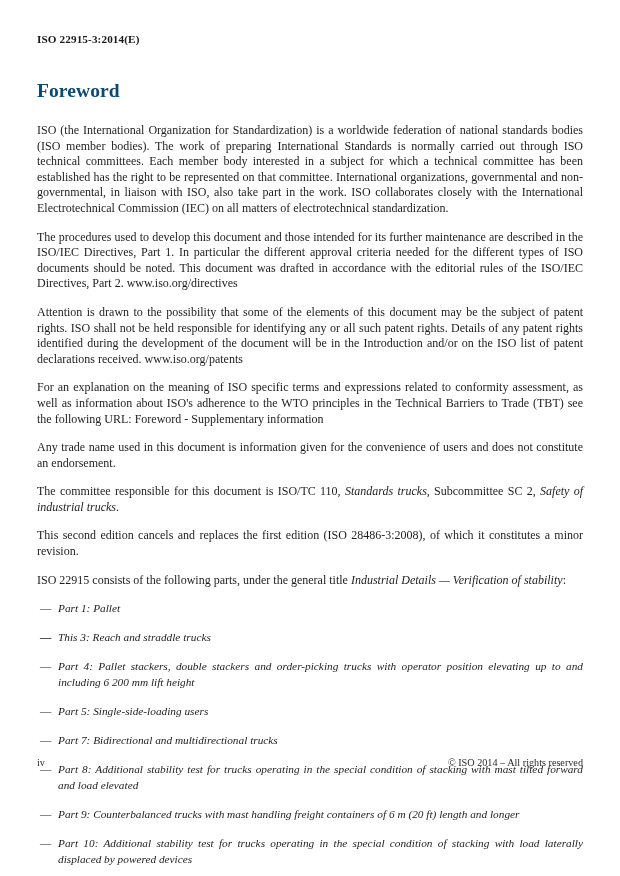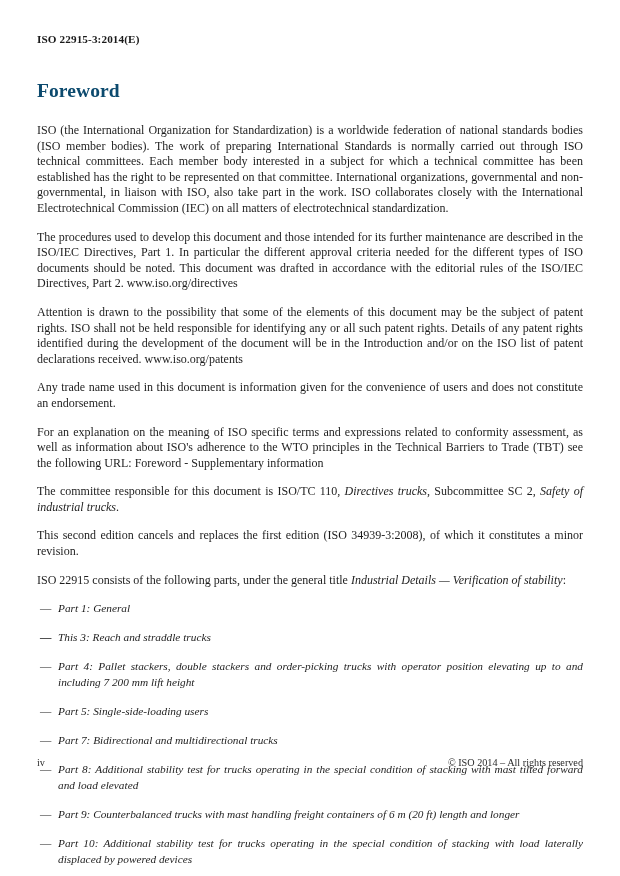--- a/index.html
+++ b/index.html
@@ -120,35 +120,35 @@
   <div class="content">
 
     <h1 class="clause-title">Foreword</h1>
 
     <p class="para">ISO (the International Organization for Standardization) is a worldwide federation of national standards bodies (ISO member bodies). The work of preparing International Standards is normally carried out through ISO technical committees. Each member body interested in a subject for which a technical committee has been established has the right to be represented on that committee. International organizations, governmental and non-governmental, in liaison with ISO, also take part in the work. ISO collaborates closely with the International Electrotechnical Commission (IEC) on all matters of electrotechnical standardization.</p>
 
     <p class="para">The procedures used to develop this document and those intended for its further maintenance are described in the ISO/IEC Directives, Part 1. In particular the different approval criteria needed for the different types of ISO documents should be noted. This document was drafted in accordance with the editorial rules of the ISO/IEC Directives, Part 2. www.iso.org/directives</p>
 
     <p class="para">Attention is drawn to the possibility that some of the elements of this document may be the subject of patent rights. ISO shall not be held responsible for identifying any or all such patent rights. Details of any patent rights identified during the development of the document will be in the Introduction and/or on the ISO list of patent declarations received. www.iso.org/patents</p>
 
+    <p class="para">For an explanation on the meaning of ISO specific terms and expressions related to conformity assessment, as well as information about ISO's adherence to the WTO principles in the Technical Barriers to Trade (TBT) see the following URL: Foreword - Supplementary information</p>
+
     <p class="para">Any trade name used in this document is information given for the convenience of users and does not constitute an endorsement.</p>
 
-    <p class="para">For an explanation on the meaning of ISO specific terms and expressions related to conformity assessment, as well as information about ISO's adherence to the WTO principles in the Technical Barriers to Trade (TBT) see the following URL: Foreword - Supplementary information</p>
+    <p class="para"><span>The committee responsible for this document is ISO/TC 110, </span><span class="it">Standards trucks</span><span>, Subcommittee SC 2, </span><span class="it">Safety of industrial trucks</span><span>.</span></p>
 
-    <p class="para"><span>The committee responsible for this document is ISO/TC 110, </span><span class="it">Directives trucks</span><span>, Subcommittee SC 2, </span><span class="it">Safety of industrial trucks</span><span>.</span></p>
-
-    <p class="para">This second edition cancels and replaces the first edition (ISO 34939-3:2008), of which it constitutes a minor revision.</p>
+    <p class="para">This second edition cancels and replaces the first edition (ISO 28486-3:2008), of which it constitutes a minor revision.</p>
 
     <p class="para"><span>ISO 22915 consists of the following parts, under the general title </span><span class="it">Industrial Details — Verification of stability</span><span>:</span></p>
 
     <ul class="part-list">
-      <li><span class="dash">—</span><span>Part 1: General</span></li>
+      <li><span class="dash">—</span><span>Part 1: Pallet</span></li>
       <li><span class="dash">—</span></li>
       <li><span class="dash">—</span><span>This 3: Reach and straddle trucks</span></li>
-      <li><span class="dash">—</span><span>Part 4: Pallet stackers, double stackers and order-picking trucks with operator position elevating up to and including 7 200 mm lift height</span></li>
+      <li><span class="dash">—</span><span>Part 4: Pallet stackers, double stackers and order-picking trucks with operator position elevating up to and including 6 200 mm lift height</span></li>
       <li><span class="dash">—</span><span>Part 5: Single-side-loading users</span></li>
       <li><span class="dash">—</span><span>Part 7: Bidirectional and multidirectional trucks</span></li>
       <li><span class="dash">—</span><span>Part 8: Additional stability test for trucks operating in the special condition of stacking with mast tilted forward and load elevated</span></li>
       <li><span class="dash">—</span><span>Part 9: Counterbalanced trucks with mast handling freight containers of 6 m (20 ft) length and longer</span></li>
       <li><span class="dash">—</span><span>Part 10: Additional stability test for trucks operating in the special condition of stacking with load laterally displaced by powered devices</span></li>
 
     </ul>
 
   </div>
 

